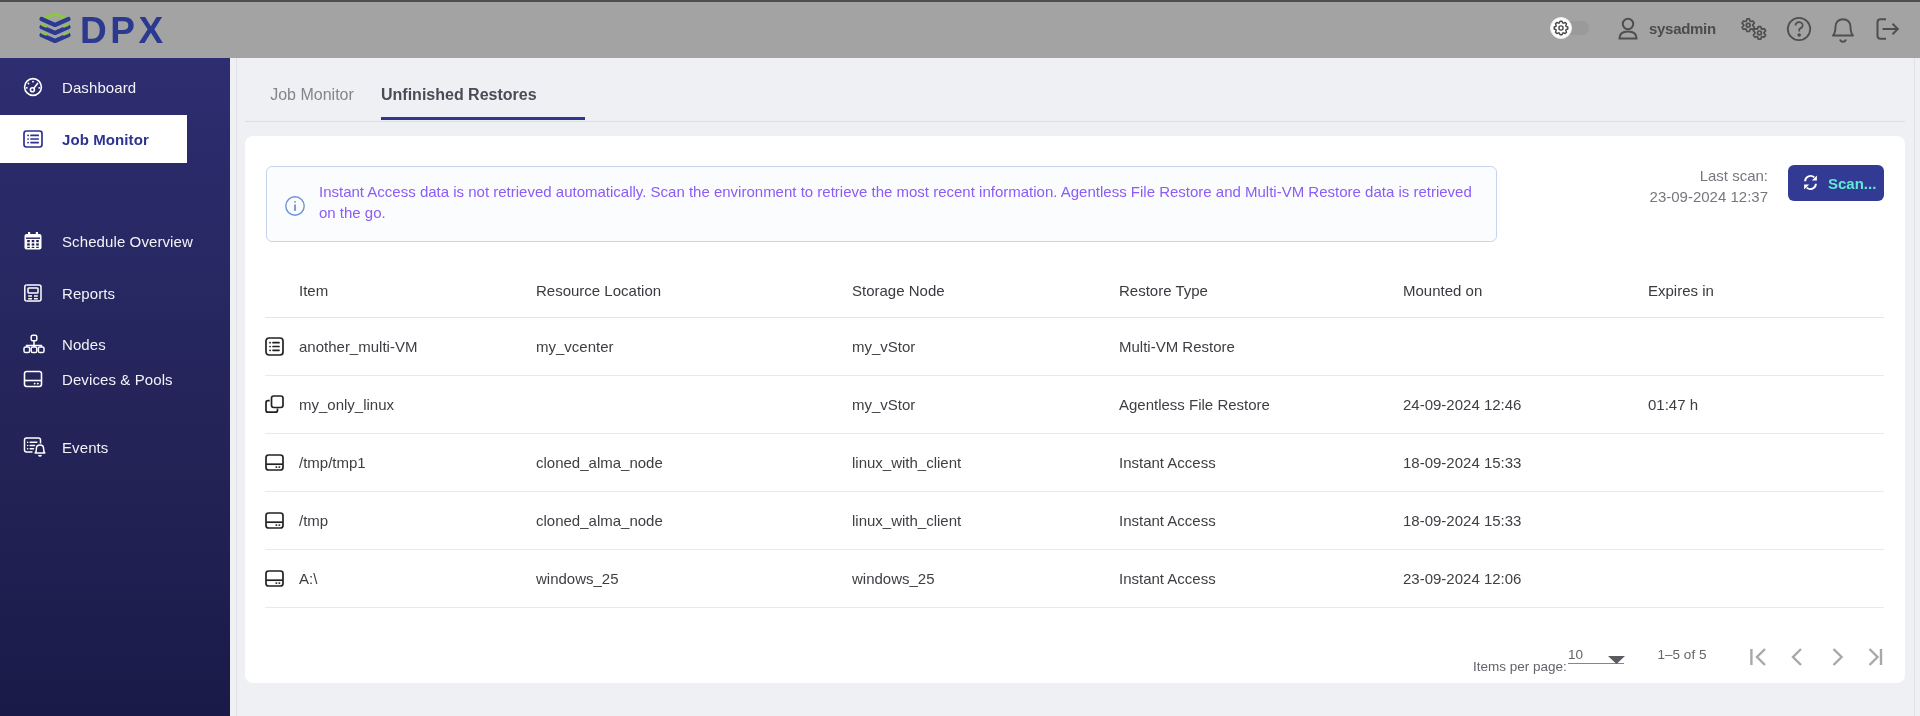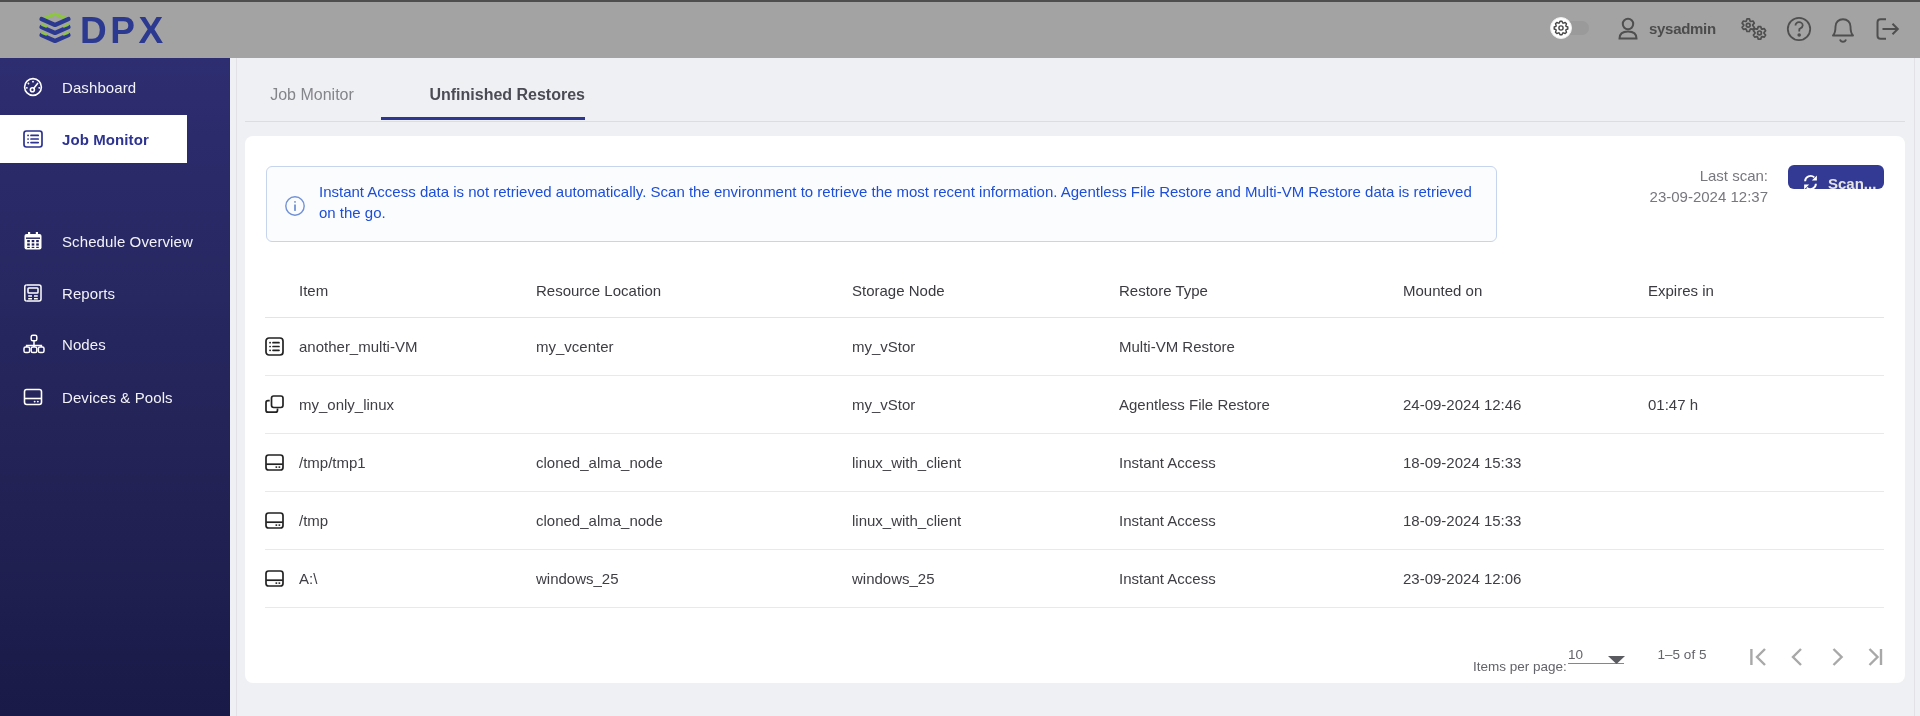--- a/index.html
+++ b/index.html
@@ -7,26 +7,26 @@
   .topline { position:absolute; left:0; top:0; width:1920px; height:2px; background:#4e4e4e; z-index:50; }
   .header { position:absolute; left:0; top:0; width:1920px; height:58px; background:#a3a3a3; z-index:10; }
   .sidebar { position:absolute; left:0; top:58px; width:230px; height:658px; background:linear-gradient(180deg,#2d2d71 0%, #242459 55%, #1a1a48 100%); z-index:5; }
   .mi { position:absolute; left:0; width:187px; height:52px; color:#f2f2f8; font-size:15px; }
   .mi .lbl { position:absolute; left:62px; top:50%; transform:translateY(-50%); white-space:nowrap; letter-spacing:0.1px;}
   .mi svg { position:absolute; left:23px; top:50%; transform:translateY(-50%); }
   .mi.sel { background:#ffffff; color:#2d3390; font-weight:bold; height:48px; }
   .content { position:absolute; left:230px; top:58px; width:1690px; height:658px; }
   .tabbar { position:absolute; left:15px; top:0; width:1660px; height:64px; border-bottom:1px solid #dcdce1; }
   .tab1 { position:absolute; left:0px; top:16px; width:134px; height:46px; color:#84848b; font-size:16px; text-align:center; line-height:42px; }
-  .tab2 { position:absolute; left:136px; top:16px; width:204px; height:46px; color:#4b4b55; font-size:16px; font-weight:bold; text-align:right; line-height:42px; border-bottom:3px solid #2d3691; }
+  .tab2 { position:absolute; left:136px; top:16px; width:204px; height:46px; color:#4b4b55; font-size:16px; font-weight:bold; text-align:left; line-height:42px; border-bottom:3px solid #2d3691; }
   .card { position:absolute; left:245px; top:136px; width:1660px; height:547px; background:#fff; border-radius:8px; z-index:2; }
   .alert { position:absolute; left:21px; top:30px; width:1231px; height:76px; border:1px solid #c7d4ee; background:#fbfcfe; border-radius:6px; }
-  .alert .txt { position:absolute; left:52px; top:14px; width:1165px; font-size:15px; color:#1d4ed8; line-height:21px; }
+  .alert .txt { position:absolute; left:52px; top:14px; width:1165px; font-size:15px; color:#8b5cf6; line-height:21px; }
   .lastscan { position:absolute; right:137px; top:29px; width:200px; text-align:right; font-size:15px; color:#77777e; line-height:21px; }
-  .scanbtn { border:none; position:absolute; right:21px; top:29px; width:96px; height:24px; background:#333a94; border-radius:6px; color:#e5e5e5; font-size:15px; font-weight:bold; }
+  .scanbtn { border:none; position:absolute; right:21px; top:29px; width:96px; height:36px; background:#333a94; border-radius:6px; color:#5eead4; font-size:15px; font-weight:bold; }
   .scanbtn span { position:absolute; left:40px; top:10px; }
   .scanbtn svg { position:absolute; left:14px; top:9px; }
   table.grid { position:absolute; left:20px; top:128px; width:1619px; border-collapse:collapse; table-layout:fixed; }
   table.grid col.c0{width:34px;} table.grid col.c1{width:237px;} table.grid col.c2{width:316px;}
   table.grid col.c3{width:267px;} table.grid col.c4{width:284px;} table.grid col.c5{width:245px;} table.grid col.c6{width:236px;}
   table.grid th { height:53px; text-align:left; font-size:15px; font-weight:400; color:#3a3a40; border-bottom:1px solid #e4e4e8; }
   table.grid td { height:58.2px; font-size:15px; color:#3e3e44; border-bottom:1px solid #e9e9ec; }
   table.grid td.ic svg { display:block; }
   .pager { position:absolute; left:0px; top:471px; width:1660px; height:76px; font-size:13.5px; color:#63636a; }
   .ipp { position:absolute; left:1228px; top:52px; }
@@ -151,30 +151,43 @@
   <div class="mi" style="top:260px;">
     <svg width="22" height="20" viewBox="0 0 22 20" fill="none" stroke="#ffffff" stroke-width="1.5">
       <rect x="8.2" y="1.2" width="5.6" height="5.6" rx="1.6"></rect>
       <path d="M11 7 L11 10 M3.6 13 L3.6 11.5 L18.4 11.5 L18.4 13 M11 10 L11 13"></path>
       <rect x="1" y="13" width="5.6" height="5.6" rx="1.6"></rect>
       <rect x="8.2" y="13" width="5.6" height="5.6" rx="1.6"></rect>
       <rect x="15.4" y="13" width="5.6" height="5.6" rx="1.6"></rect>
     </svg>
     <span class="lbl">Nodes</span>
   </div>
-  <div class="mi" style="top:313px;">
+  <div class="mi" style="top:295px;">
     <svg width="20" height="18" viewBox="0 0 20 18" fill="none" stroke="#ffffff" stroke-width="1.6">
       <rect x="1.5" y="1.5" width="17" height="15" rx="2.2"></rect>
       <path d="M1.8 10.5 L18.2 10.5"></path>
       <g stroke-linecap="round" stroke-width="1.8">
           <path d="M11.6 13.6 L11.7 13.6"></path>
           <path d="M14.8 13.6 L14.9 13.6"></path>
         </g>
     </svg>
     <span class="lbl">Devices &amp; Pools</span>
+  </div>
+  <div class="mi" style="top:363px;">
+    <svg width="24" height="21" viewBox="0 0 24 21" fill="none" stroke="#ffffff" stroke-width="1.5">
+      <path d="M17.5 7 L17.5 3.5 C17.5 2.4 16.6 1.5 15.5 1.5 L3.5 1.5 C2.4 1.5 1.5 2.4 1.5 3.5 L1.5 13.5 C1.5 14.6 2.4 15.5 3.5 15.5 L9.5 15.5"></path>
+      <g stroke-linecap="round">
+        <path d="M4.6 5.8 L4.7 5.8 M7.2 5.8 L13.8 5.8"></path>
+        <path d="M4.6 9 L4.7 9 M7.2 9 L11.5 9"></path>
+        <path d="M4.6 12.2 L4.7 12.2 M7.2 12.2 L10.5 12.2"></path>
+      </g>
+      <path d="M12.2 16.6 L21.8 16.6 C20.6 15.4 20.6 14.1 20.6 12.2 C20.6 10.1 19.1 8.6 17 8.6 C14.9 8.6 13.4 10.1 13.4 12.2 C13.4 14.1 13.4 15.4 12.2 16.6 Z" stroke-linejoin="round"></path>
+      <path d="M15.7 18.5 C16 19.2 16.4 19.6 17 19.6 C17.6 19.6 18 19.2 18.3 18.5"></path>
+    </svg>
+    <span class="lbl">Events</span>
   </div>
 </div>
 <div style="position:absolute;left:236px;top:58px;width:1px;height:658px;background:#e2e2e6;z-index:3;"></div>
 <div style="position:absolute;left:1914px;top:58px;width:1px;height:658px;background:#e2e2e6;z-index:3;"></div>
 <div class="content">
   <div class="tabbar">
     <div class="tab1">Job Monitor</div>
     <div class="tab2">Unfinished Restores</div>
   </div>
 </div>

